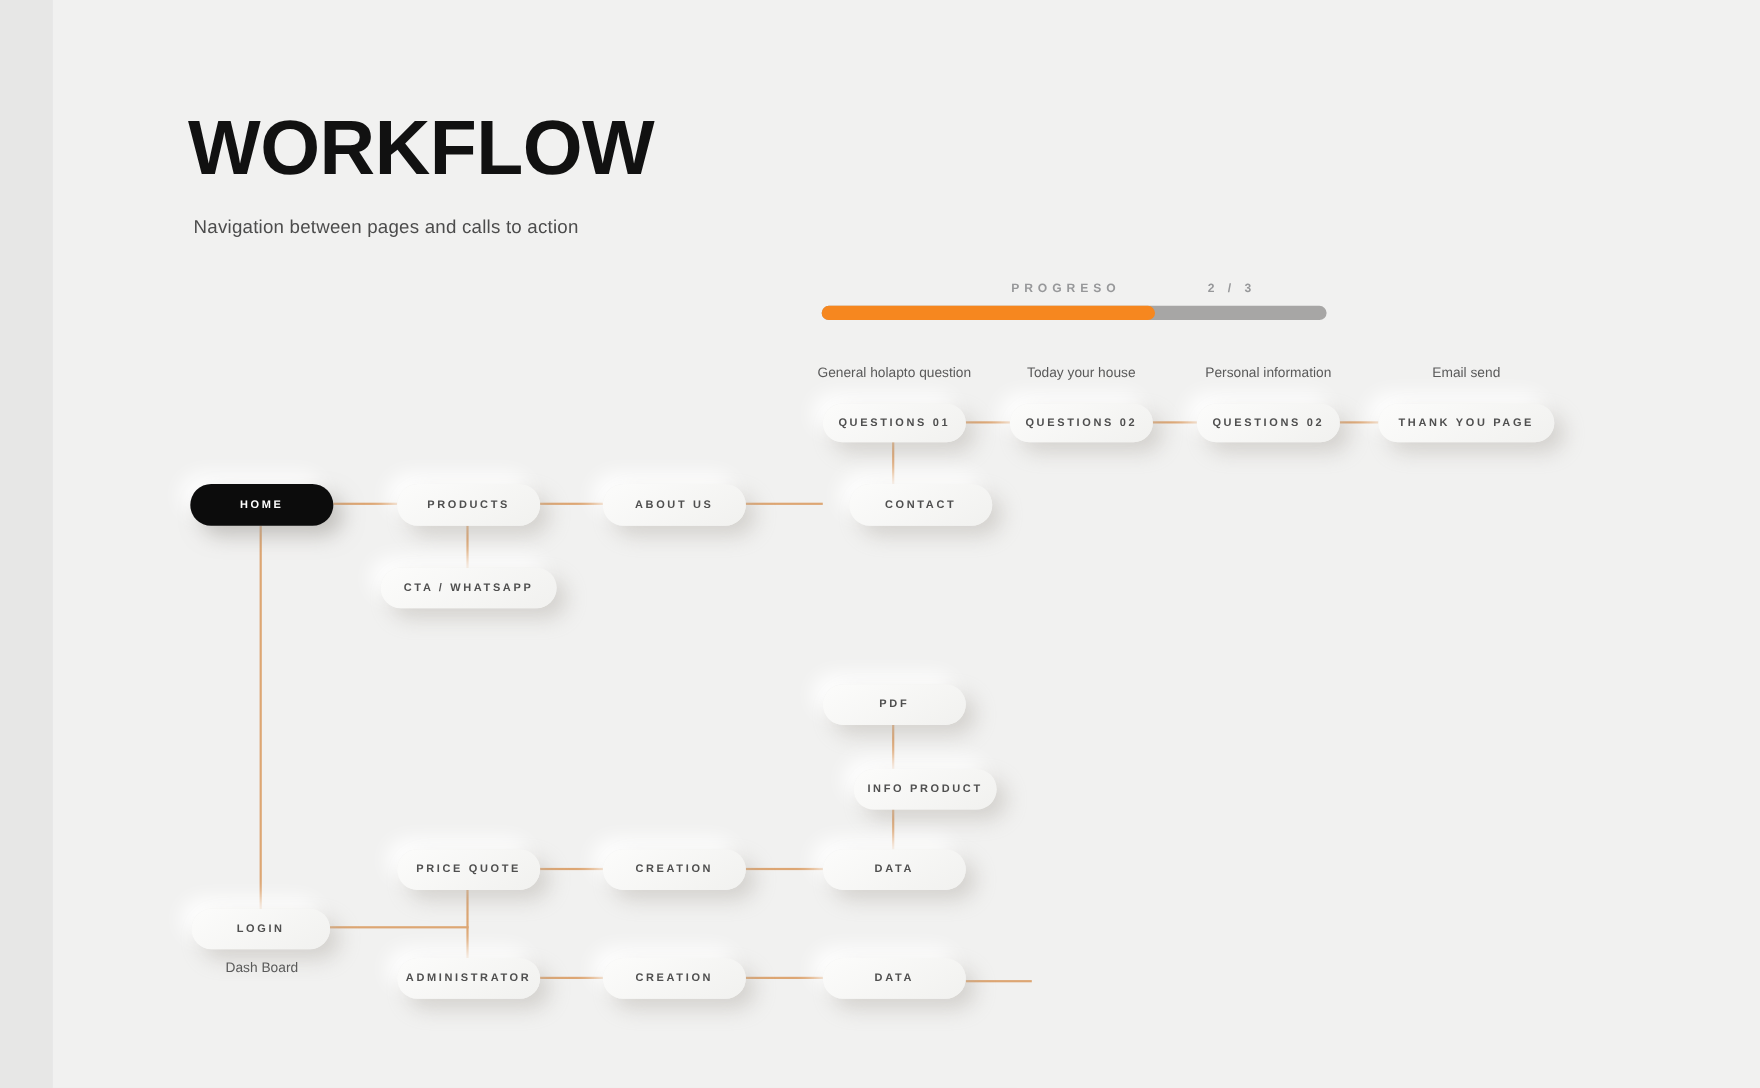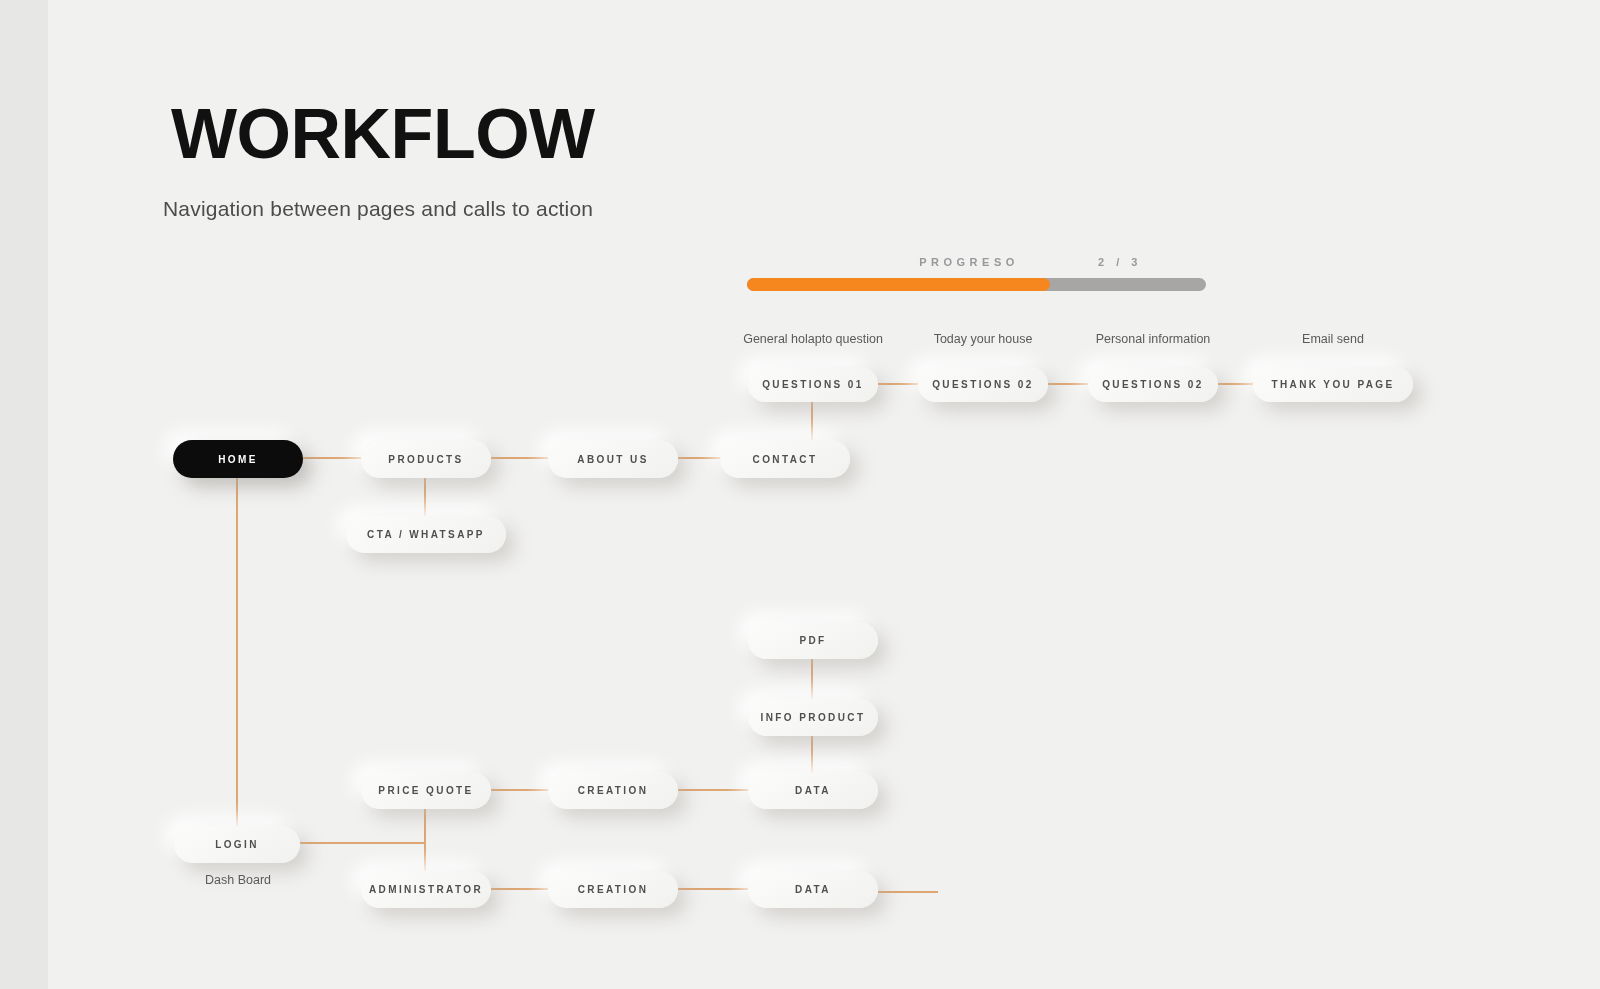--- a/index.html
+++ b/index.html
@@ -8,22 +8,22 @@
     background:var(--bg,#f1f1f0);
     font-family:Liberation Sans, sans-serif;
     margin-left:48px;
   }
   .title{
     position:absolute;left:123px;top:94px;margin:0;
     font-size:70px;font-weight:800;letter-spacing:-0.5px;
     color:var(--title,#111111);
   }
   .subtitle{
-    position:absolute;left:115px;top:197px;margin:0;
-    font-size:21px;letter-spacing:0.2px;
+    position:absolute;left:128px;top:197px;margin:0;
+    font-size:17px;letter-spacing:0.2px;
     color:var(--subtitle,#4c4c4c);
   }
   .progress-label,.progress-count{
     position:absolute;top:256px;transform:translateX(-50%);
     font-size:11px;font-weight:bold;letter-spacing:4.5px;
     color:var(--progress-label,#97989a);white-space:nowrap;
   }
   .progress-label{left:921px;}
   .progress-count{left:1072px;}
   .progress-track{
@@ -85,24 +85,24 @@
       <div class="edge" style="left: 443px; top: 888px; width: 57px; height: 2px;"></div>
       <div class="edge" style="left: 630px; top: 888px; width: 70px; height: 2px;"></div>
       <div class="edge" style="left: 830px; top: 891px; width: 60px; height: 2px;"></div>
       <div class="node" style="left: 700px; top: 367px; width: 130px; height: 35px;">QUESTIONS 01</div>
       <div class="node" style="left: 870px; top: 367px; width: 130px; height: 35px;">QUESTIONS 02</div>
       <div class="node" style="left: 1040px; top: 367px; width: 130px; height: 35px;">QUESTIONS 02</div>
       <div class="node" style="left: 1205px; top: 367px; width: 160px; height: 35px;">THANK YOU PAGE</div>
       <div class="node dark" style="left: 125px; top: 440px; width: 130px; height: 38px;">HOME</div>
       <div class="node" style="left: 313px; top: 440px; width: 130px; height: 38px;">PRODUCTS</div>
       <div class="node" style="left: 500px; top: 440px; width: 130px; height: 38px;">ABOUT US</div>
-      <div class="node" style="left: 672px; top: 440px; width: 130px; height: 38px;">CONTACT</div>
+      <div class="node" style="left: 724px; top: 440px; width: 130px; height: 38px;">CONTACT</div>
       <div class="node" style="left: 298px; top: 516px; width: 160px; height: 37px;">CTA / WHATSAPP</div>
       <div class="node" style="left: 700px; top: 622px; width: 130px; height: 37px;">PDF</div>
-      <div class="node" style="left: 700px; top: 699px; width: 130px; height: 37px;">INFO PRODUCT</div>
+      <div class="node" style="left: 728px; top: 699px; width: 130px; height: 37px;">INFO PRODUCT</div>
       <div class="node" style="left: 700px; top: 772px; width: 130px; height: 37px;">DATA</div>
       <div class="node" style="left: 313px; top: 772px; width: 130px; height: 37px; text-align: right;">PRICE QUOTE</div>
       <div class="node" style="left: 500px; top: 772px; width: 130px; height: 37px;">CREATION</div>
       <div class="node" style="left: 126px; top: 826px; width: 126px; height: 37px;">LOGIN</div>
       <div class="node" style="left: 313px; top: 871px; width: 130px; height: 37px;">ADMINISTRATOR</div>
       <div class="node" style="left: 500px; top: 871px; width: 130px; height: 37px;">CREATION</div>
       <div class="node" style="left: 700px; top: 871px; width: 130px; height: 37px;">DATA</div>
       <div class="caption" style="left: 765px; top: 332px; text-align: center;">General holapto question</div>
       <div class="caption" style="left: 935px; top: 332px;">Today your house</div>
       <div class="caption" style="left: 1105px; top: 332px;">Personal information</div>

